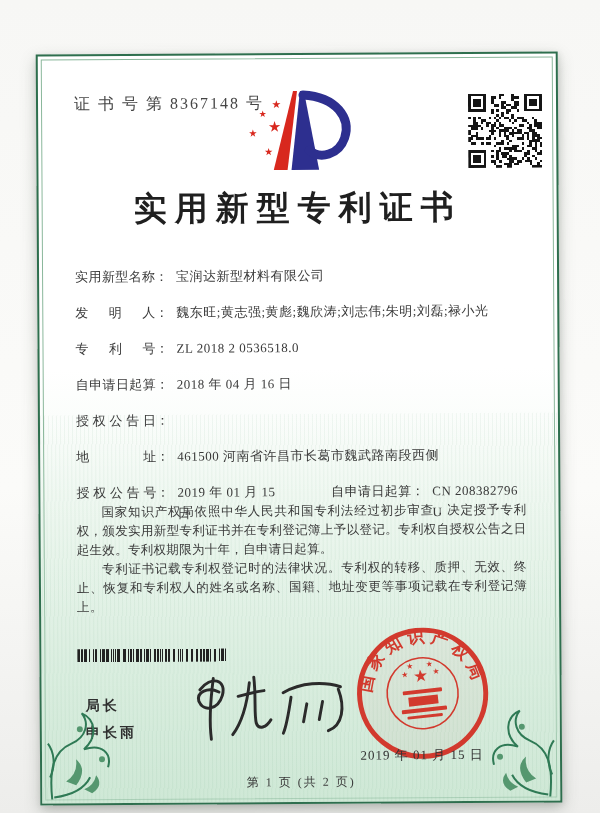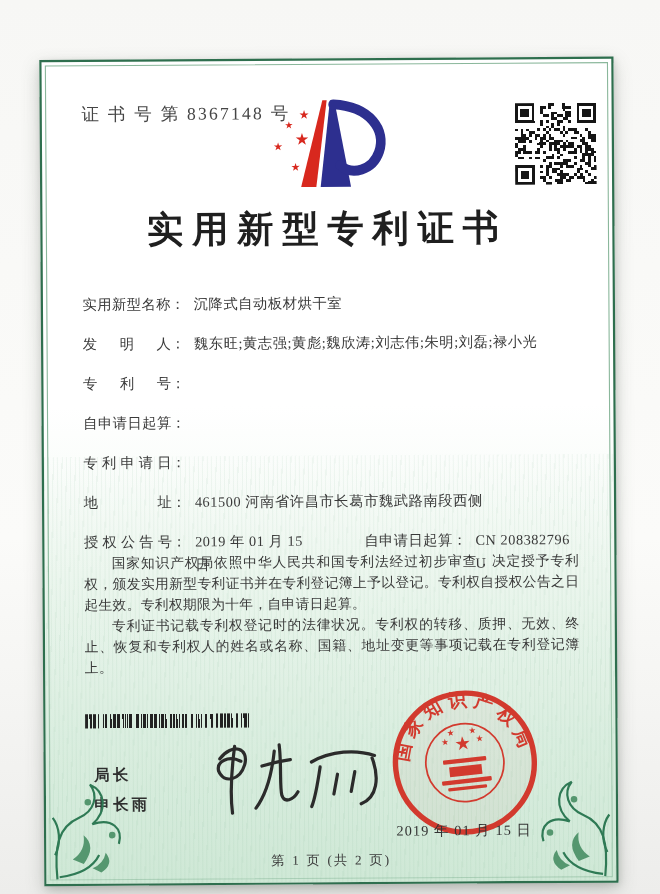--- a/index.html
+++ b/index.html
@@ -344,37 +344,39 @@
         <rect x="28" y="28" width="1" height="1"></rect>
       </g>
   </svg>
 
   <div class="title">实用新型专利证书</div>
 
   <div class="fields">
     <div class="field-row">
       <span class="flabel">实用新型名称</span>
         <span class="fcolon">：</span>
-      <span class="fvalue">沉降式自动板材烘干室</span>
+      <span class="fvalue">宝润达新型材料有限公司</span>
     </div>
     <div class="field-row">
       <span class="flabel">发明人</span>
         <span class="fcolon">：</span>
       <span class="fvalue">魏东旺;黄志强;黄彪;魏欣涛;刘志伟;朱明;刘磊;禄小光</span>
     </div>
     <div class="field-row">
       <span class="flabel">专利号</span>
         <span class="fcolon">：</span>
+      <span class="fvalue">ZL 2018 2 0536518.0</span>
     </div>
     <div class="field-row">
       <span class="flabel">自申请日起算</span>
         <span class="fcolon">：</span>
-    </div>
-    <div class="field-row">
-      <span class="flabel">专利申请日</span>
+      <span class="fvalue">2018 年 04 月 16 日</span>
+    </div>
+    <div class="field-row">
+      <span class="flabel">授权公告日</span>
         <span class="fcolon">：</span>
     </div>
     <div class="field-row">
       <span class="flabel">地址</span>
         <span class="fcolon">：</span>
       <span class="fvalue">461500 河南省许昌市长葛市魏武路南段西侧</span>
     </div>
     <div class="field-row">
       <span class="grant-pair">
         <span class="flabel">授权公告号</span>

